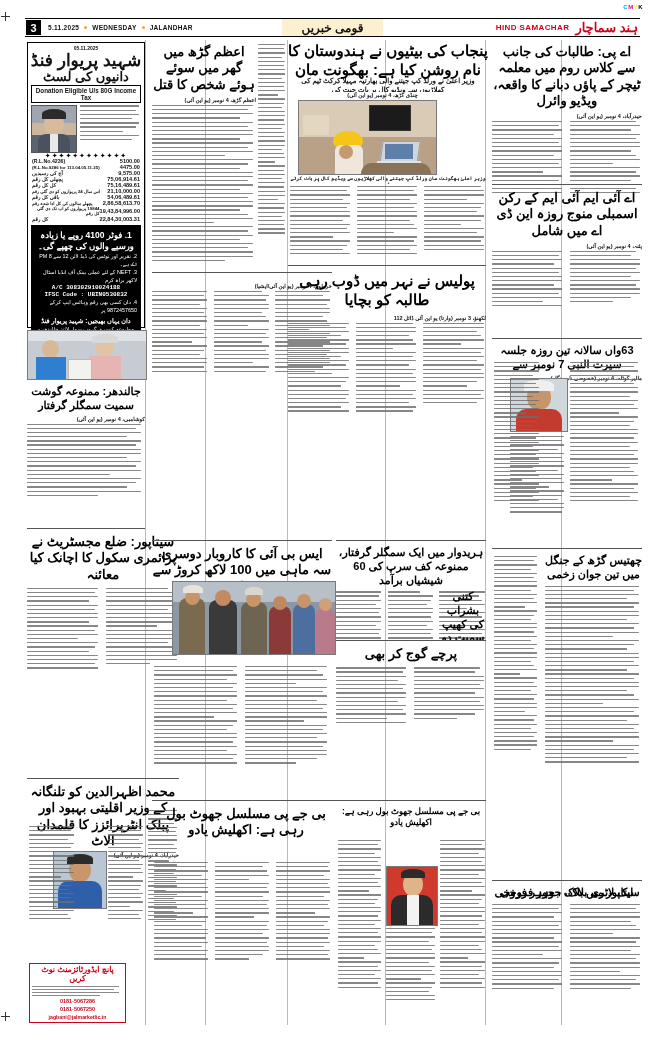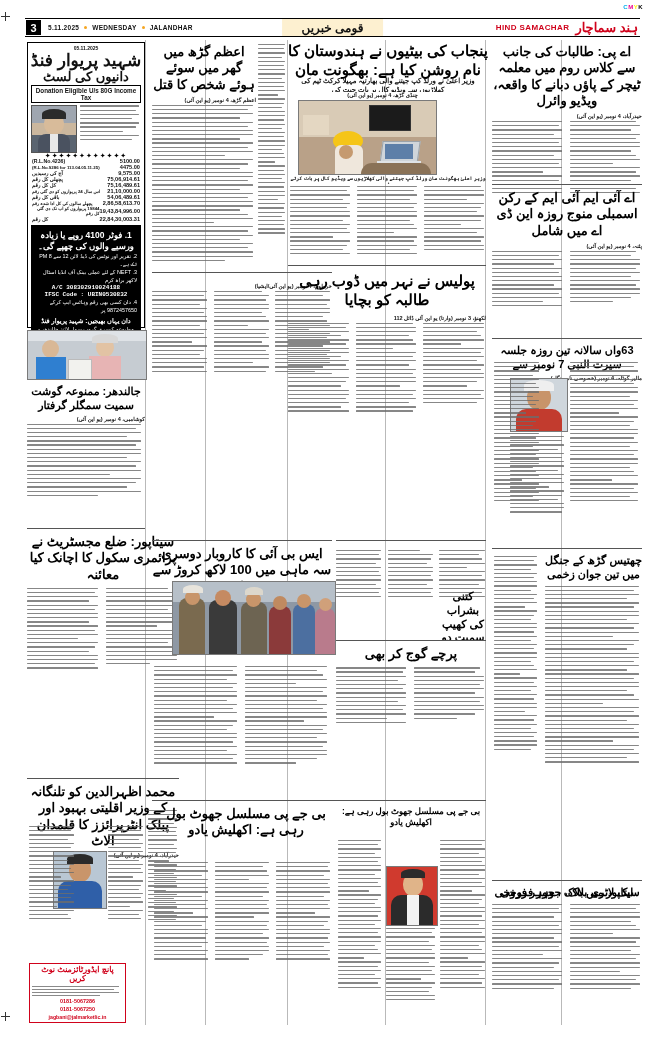--- a/index.html
+++ b/index.html
@@ -1104,20 +1104,21 @@
       <div class="ln s97"></div>
       <div class="ln s92"></div>
     <div class="ln s97"></div>
       <div class="ln s97"></div>
       <div class="ln s85"></div>
       <div class="ln s60"></div>
   </div>
 
   <div class="hline" style="position:absolute;left:336px;top:540px;width:150px;"></div>
   <div class="blk" style="left:336px;top:546px;width:150px;height:140px;">
+    <div class="hl h3">ہریدوار میں ایک سمگلر گرفتار، ممنوعہ کف سرپ کی 60 شیشیاں برآمد</div>
     <div class="body cols3" style="margin-top:4px;">
       <div class="ln s97"></div>
         <div class="ln s92"></div>
         <div class="ln s97"></div>
         <div class="ln s85"></div>
       <div class="ln s97"></div>
         <div class="ln s92"></div>
         <div class="ln s97"></div>
         <div class="ln s97"></div>
       <div class="ln s85"></div>

